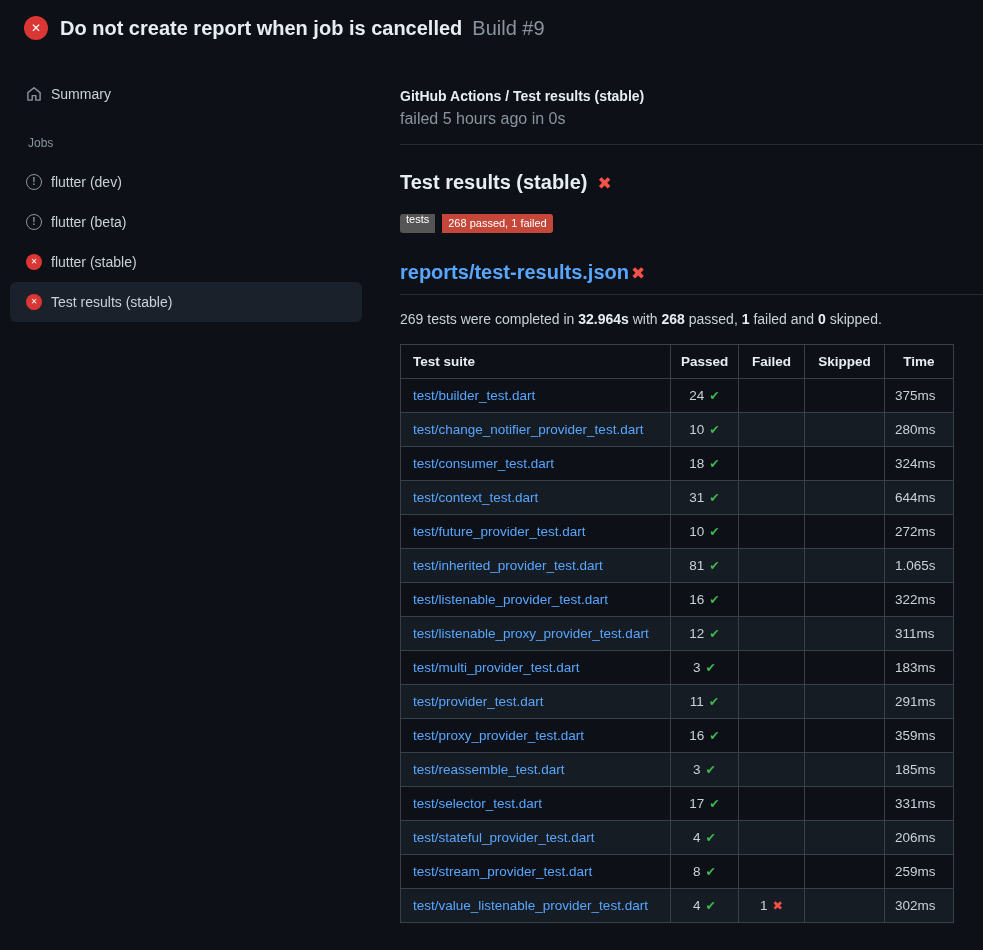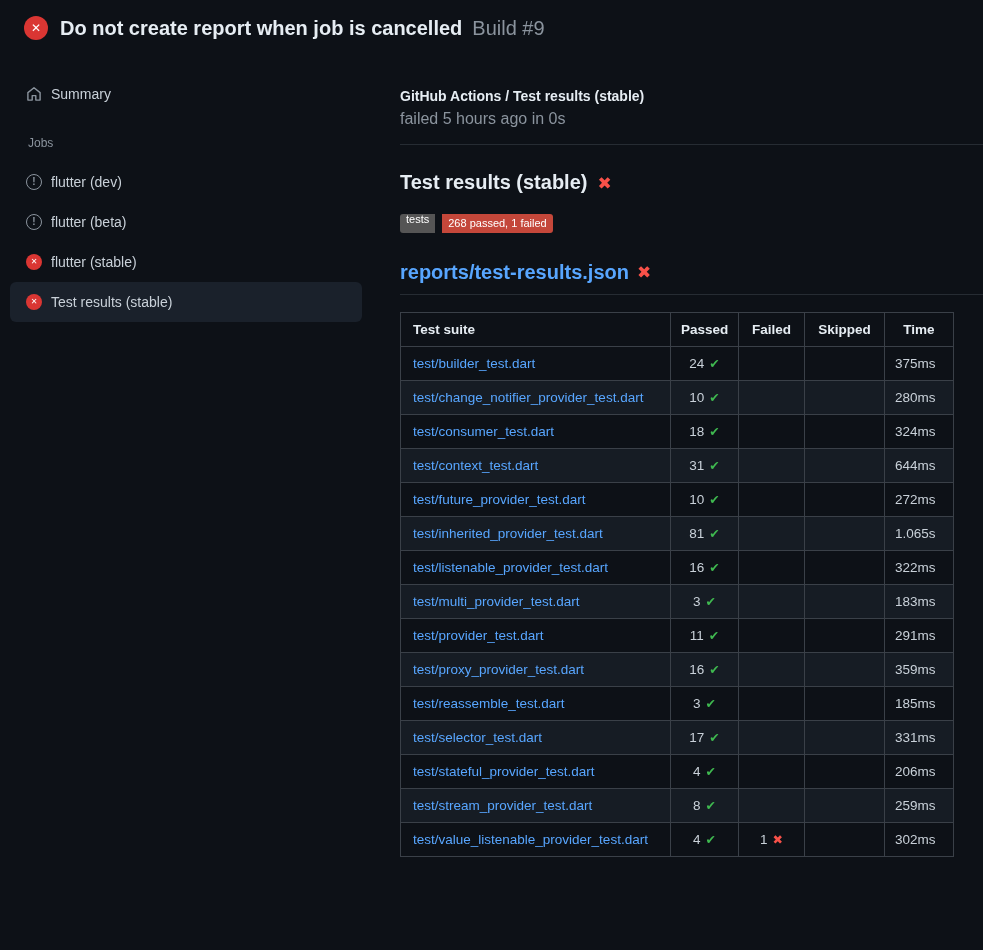--- a/index.html
+++ b/index.html
@@ -67,21 +67,21 @@
   .divider { border-bottom: 1px solid var(--divider); margin-top: 16px; }
   .section-title-row { margin-top: 26px; display: flex; align-items: center; gap: 10px; }
   .section-title { font-size: 20px; font-weight: 700; color: var(--fg-bright); }
   .heading-cross { color: var(--danger); font-size: 17px; font-weight: 700; position: relative; top: 1px; }
   .badge { display: inline-flex; margin-top: 20px; font-size: 11px; line-height: 1; }
   .badge-label { background: var(--badge-label-bg); color: #fff; padding: 0 6px; border-radius: 3px 0 0 3px; }
   .badge-value { background: var(--badge-value-bg); color: #fff; padding: 4px 6px; border-radius: 0 3px 3px 0; margin-left: 7px; }
   .report-heading-row {
     margin-top: 28px; padding-bottom: 10px;
     border-bottom: 1px solid var(--divider);
-    display: flex; align-items: flex-start; gap: 8px;
+    display: flex; align-items: center; gap: 2px;
   }
   .report-link { font-size: 20px; font-weight: 700; color: var(--accent); text-decoration: none; cursor: pointer; }
   .summary-line { margin-top: 16px; font-size: 14px; color: var(--fg); }
   .summary-line strong { color: var(--fg-bright); }
   
   table.results {
     margin-top: 17px; border-collapse: collapse; table-layout: fixed;
     width: 553px; font-size: 13.5px;
   }
   .results th, .results td { border: 1px solid var(--table-border); padding: 0 10px; height: 34px; }
@@ -156,20 +156,23 @@
     <div class="badge">
       <span class="badge-label">tests</span>
       <span class="badge-value">268 passed, 1 failed</span>
     </div>
 
     <div class="report-heading-row">
       <a class="report-link" href="#">reports/test-results.json</a>
       <span class="heading-cross">✖</span>
     </div>
 
+    <p class="summary-line">
+      <span>269 tests were completed in </span><strong>32.964s</strong><span> with </span><strong>268</strong><span> passed, </span><strong>1</strong><span> failed and </span><strong>0</strong><span> skipped.</span>
+    </p>
 
     <table class="results">
       <colgroup>
         <col style="width:270px">
           <col style="width:68px">
           <col style="width:66px">
           <col style="width:80px">
           <col style="width:69px">
       </colgroup>
       <thead>
@@ -246,20 +249,29 @@
           <tr>
             <td class="cell-suite">
               <a class="suite-link" href="#">test/listenable_provider_test.dart</a>
             </td>
             <td class="cell-num pass-cell"><span>16</span><span class="icon check">✔</span></td>
             <td class="cell-num fail-cell empty"><span></span></td>
             <td class="cell-skip"></td>
             <td class="cell-time">322ms</td>
           </tr>
 
+          <tr>
+            <td class="cell-suite">
+              <a class="suite-link" href="#">test/listenable_proxy_provider_test.dart</a>
+            </td>
+            <td class="cell-num pass-cell"><span>12</span><span class="icon check">✔</span></td>
+            <td class="cell-num fail-cell empty"><span></span></td>
+            <td class="cell-skip"></td>
+            <td class="cell-time">311ms</td>
+          </tr>
 
           <tr>
             <td class="cell-suite">
               <a class="suite-link" href="#">test/multi_provider_test.dart</a>
             </td>
             <td class="cell-num pass-cell"><span>3</span><span class="icon check">✔</span></td>
             <td class="cell-num fail-cell empty"><span></span></td>
             <td class="cell-skip"></td>
             <td class="cell-time">183ms</td>
           </tr>

